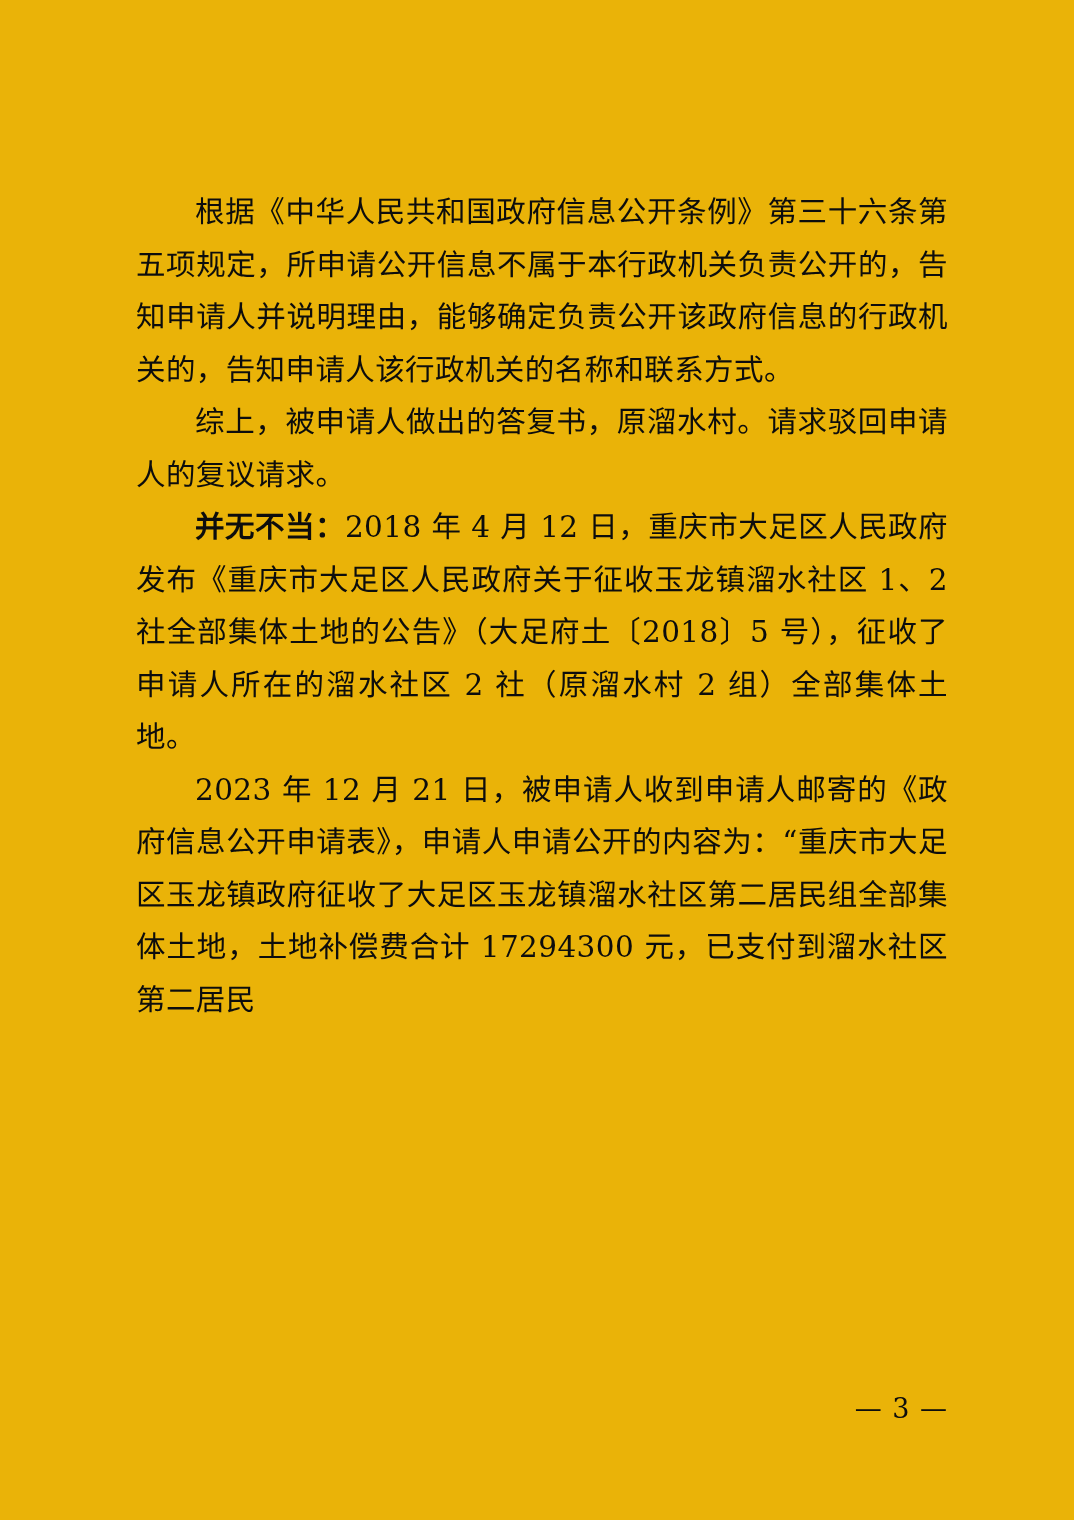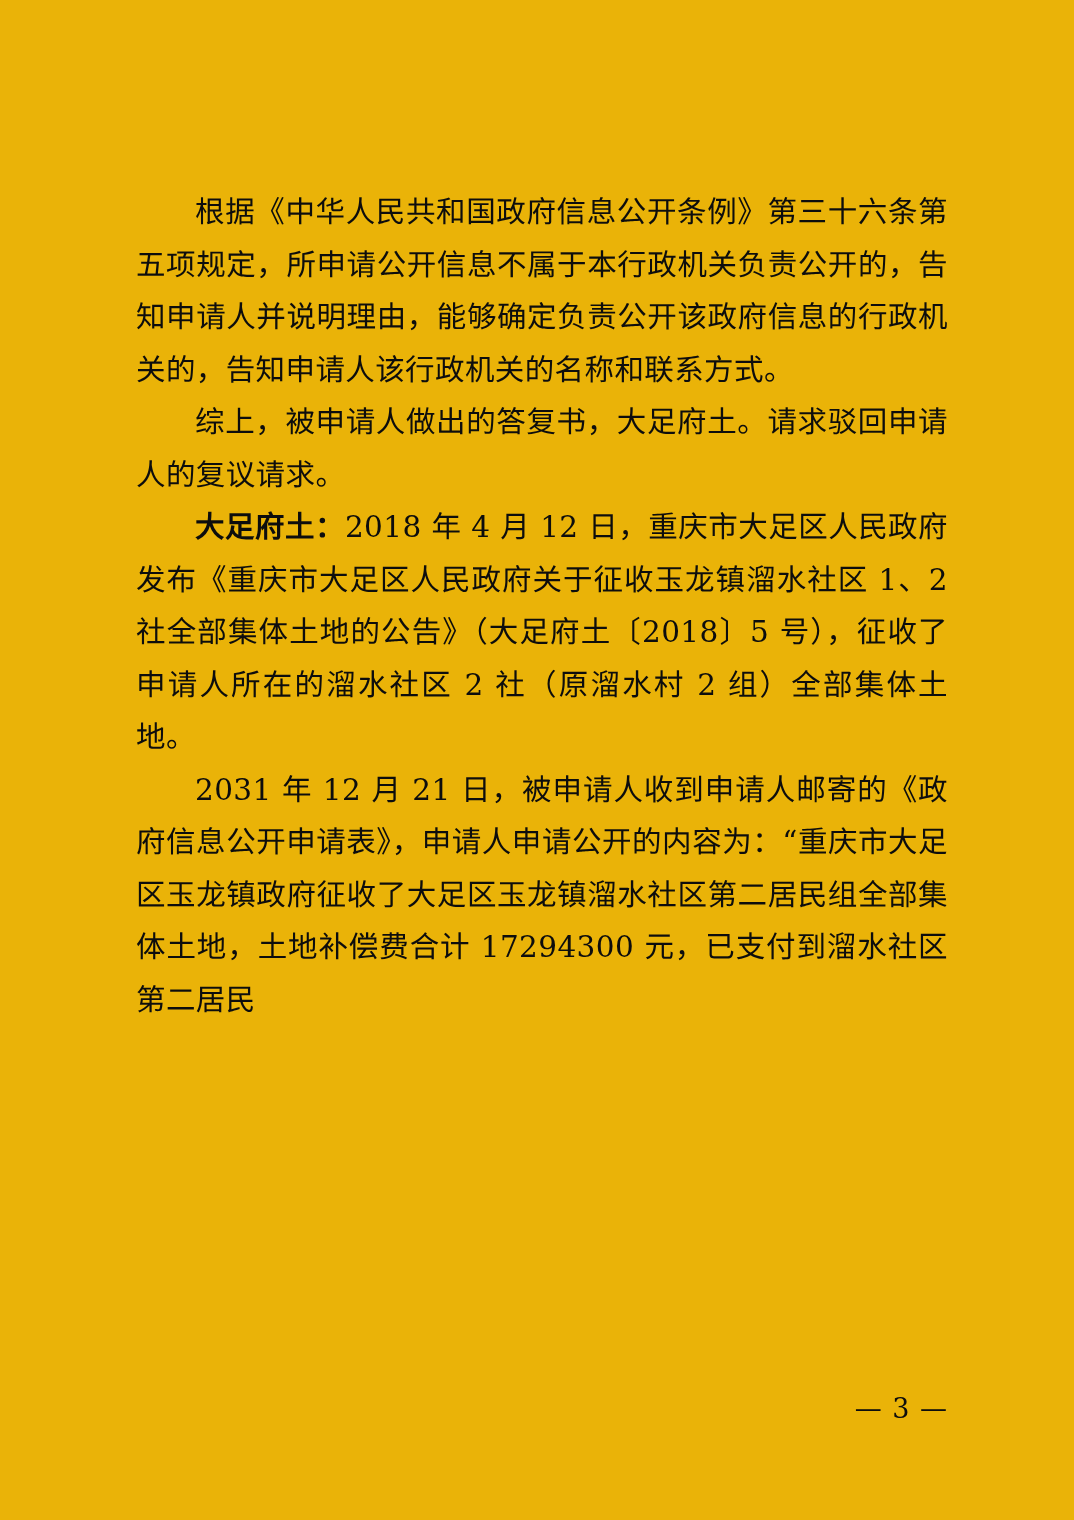--- a/index.html
+++ b/index.html
@@ -50,23 +50,23 @@
 </head>
 <body>
 
 <div class="page">
 
   <div class="content">
 
     <p class="para">根据《中华人民共和国政府信息公开条例》第三十六条第五项规定，所申请公开信息不属于本行政机关负责公开的，告知申请人并说明理由，能够确定负责公开该政府信息的行政机关的，告知申请人该行政机关的名称和联系方式。</p>
 
 
-    <p class="para">综上，被申请人做出的答复书，大足府土。请求驳回申请人的复议请求。</p>
+    <p class="para">综上，被申请人做出的答复书，原溜水村。请求驳回申请人的复议请求。</p>
 
-    <p class="para"><span class="lead">大足府土：</span><span>2018 年 4 月 12 日，重庆市大足区人民政府发布《重庆市大足区人民政府关于征收玉龙镇溜水社区 1、2 社全部集体土地的公告》（大足府土〔2018〕5 号），征收了申请人所在的溜水社区 2 社（原溜水村 2 组）全部集体土地。</span></p>
+    <p class="para"><span class="lead">并无不当：</span><span>2018 年 4 月 12 日，重庆市大足区人民政府发布《重庆市大足区人民政府关于征收玉龙镇溜水社区 1、2 社全部集体土地的公告》（大足府土〔2018〕5 号），征收了申请人所在的溜水社区 2 社（原溜水村 2 组）全部集体土地。</span></p>
 
-    <p class="para">2031 年 12 月 21 日，被申请人收到申请人邮寄的《政府信息公开申请表》，申请人申请公开的内容为：“重庆市大足区玉龙镇政府征收了大足区玉龙镇溜水社区第二居民组全部集体土地，土地补偿费合计 17294300 元，已支付到溜水社区第二居民</p>
+    <p class="para">2023 年 12 月 21 日，被申请人收到申请人邮寄的《政府信息公开申请表》，申请人申请公开的内容为：“重庆市大足区玉龙镇政府征收了大足区玉龙镇溜水社区第二居民组全部集体土地，土地补偿费合计 17294300 元，已支付到溜水社区第二居民</p>
 
   </div>
 
   <div class="footer">— 3 —</div>
 
 </div>
 
 </body></html>

